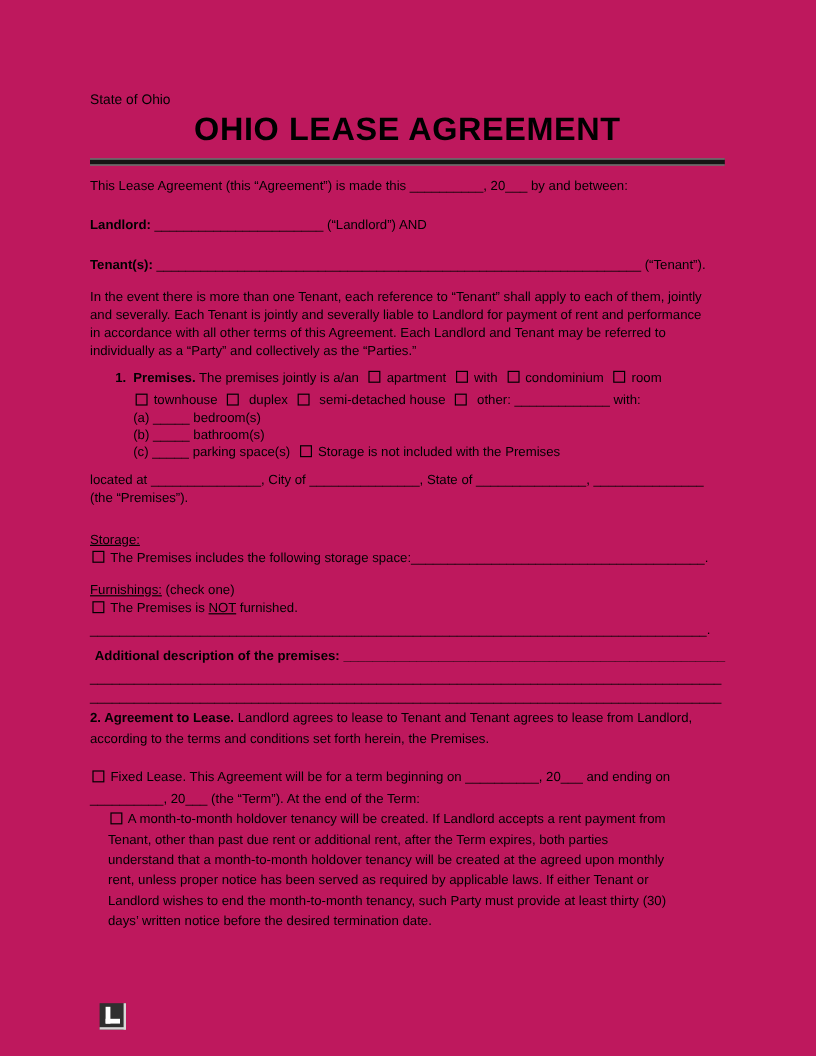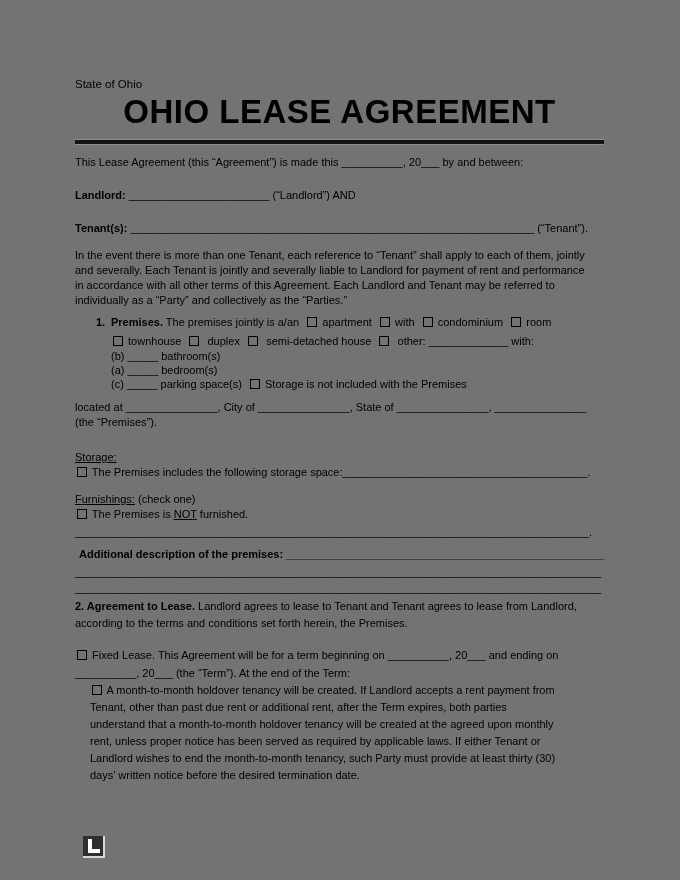--- a/index.html
+++ b/index.html
@@ -1,20 +1,20 @@
 <!DOCTYPE html>
 <html><head>
 <meta charset="utf-8">
 <style>
   html,body{margin:0;padding:0;background:#ffffff;}
-  .page{position:relative;width:680px;height:880px;background:#737373;color:#000;
+  .page{position:relative;width:680px;height:880px;background:#be185d;color:#000;
         font-family:"Liberation Sans",sans-serif;font-size:11px;overflow:hidden;}
   .content{margin:0 76px 0 75px;}
   .state{margin-top:78px;font-size:11.5px;}
-  .title{margin-top:3px;text-align:center;font-size:33px;font-weight:bold;letter-spacing:.5px;}
+  .title{margin-top:3px;text-align:center;font-size:27px;font-weight:bold;letter-spacing:.5px;}
   .rule{margin-top:8px;height:4px;background:#141414;border-top:1px solid #8f8f8f;border-bottom:1px solid #8f8f8f;}
   .line{white-space:pre;line-height:15px;}
   .lh17{line-height:17px;}
   .lh18{line-height:18px;}
   .lh14{line-height:14px;}
   .b{font-weight:bold;}
   .u{text-decoration:underline;}
   .cb{display:inline-block;width:8px;height:8px;border:1px solid #000;vertical-align:-1px;margin:0 2px;}
   .li1{position:relative;padding-left:36px;}
   .num{position:absolute;left:21px;font-weight:bold;}
@@ -34,22 +34,22 @@
     <div class="state">State of Ohio</div>
     <div class="title">OHIO LEASE AGREEMENT</div>
     <div class="rule"></div>
     <div>
         <div class="line" style="margin-top: 10px;"><span>This Lease Agreement (this “Agreement”) is made this __________, 20___ by and between:</span></div>
         <div class="line" style="margin-top: 18px;"><span class="b">Landlord:</span><span> _______________________ (“Landlord”) AND</span></div>
         <div class="line" style="margin-top: 18px;"><span class="b">Tenant(s):</span><span> __________________________________________________________________ (“Tenant”).</span></div>
         <div class="line" style="margin-top: 12px;"><span>In the event there is more than one Tenant, each reference to “Tenant” shall apply to each of them, jointly</span><br><span>and severally. Each Tenant is jointly and severally liable to Landlord for payment of rent and performance</span><br><span>in accordance with all other terms of this Agreement. Each Landlord and Tenant may be referred to</span><br><span>individually as a “Party” and collectively as the “Parties.”</span></div>
         <div class="line li1" style="margin-top: 7px;"><span class="num">1.</span><span class="b">Premises.</span><span> The premises jointly is a/an  </span><span class="cb"></span><span> apartment  </span><span class="cb"></span><span> with  </span><span class="cb"></span><span> condominium  </span><span class="cb"></span><span> room</span></div>
         <div class="line ind36" style="margin-top: 4px;"><span class="cb"></span><span> townhouse  </span><span class="cb"></span><span>  duplex  </span><span class="cb"></span><span>  semi-detached house  </span><span class="cb"></span><span>  other: _____________ with:</span></div>
+        <div class="line ind36 lh14" style="margin-top: 0px;"><span>(a) _____ bedroom(s)</span></div>
         <div class="line ind36 lh14" style="margin-top: 0px;"><span>(b) _____ bathroom(s)</span></div>
-        <div class="line ind36 lh14" style="margin-top: 0px;"><span>(a) _____ bedroom(s)</span></div>
         <div class="line ind36 lh14" style="margin-top: 0px;"><span>(c) _____ parking space(s)  </span><span class="cb"></span><span> Storage is not included with the Premises</span></div>
         <div class="line" style="margin-top: 9px;"><span>located at _______________, City of _______________, State of _______________, _______________</span><br><span>(the “Premises”).</span></div>
         <div class="line" style="margin-top: 20px;"><span class="u">Storage:</span></div>
         <div class="line" style="margin-top: 0px;"><span class="cb"></span><span> The Premises includes the following storage space:________________________________________.</span></div>
         <div class="line" style="margin-top: 12px;"><span class="u">Furnishings:</span><span> (check one)</span></div>
         <div class="line" style="margin-top: 0px;"><span class="cb"></span><span> The Premises is </span><span class="u">NOT</span><span> furnished.</span></div>
         <div class="line" style="margin-top: 3px;"><span>____________________________________________________________________________________.</span></div>
         <div class="line ind4" style="margin-top: 7px; font-weight: bold;"><span>Additional description of the premises: ____________________________________________________</span></div>
         <div class="line" style="margin-top: 3px;"><span>______________________________________________________________________________________</span></div>
         <div class="line" style="margin-top: 1px;"><span>______________________________________________________________________________________</span></div>

